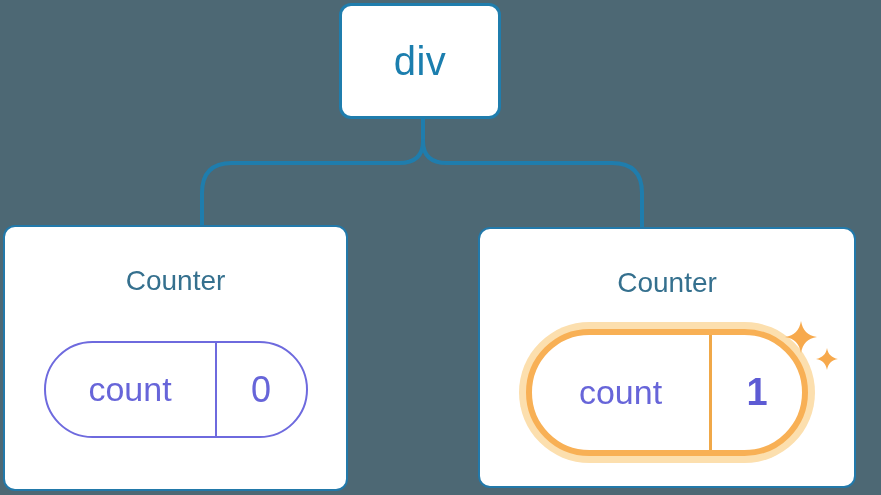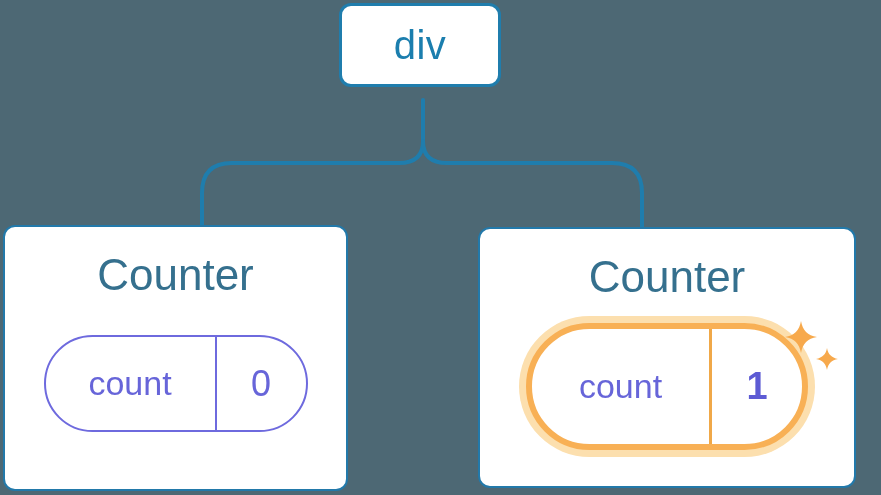--- a/index.html
+++ b/index.html
@@ -18,21 +18,21 @@
   .connector {
     position: absolute;
     inset: 0;
     z-index: 0;
   }
   .root-node {
     position: absolute;
     left: 339px;
     top: 3px;
     width: 162px;
-    height: 84px;
+    height: 116px;
     background: #ffffff;
     border: 3px solid #1f7dad;
     border-radius: 12px;
     box-sizing: border-box;
     display: flex;
     align-items: center;
     justify-content: center;
     z-index: 1;
   }
   .root-node-label {
@@ -48,22 +48,22 @@
     border-radius: 12px;
     box-sizing: border-box;
     display: flex;
     flex-direction: column;
     align-items: center;
     z-index: 1;
   }
   .card-left  { left: 3px;   top: 225px; width: 345px; height: 266px; }
   .card-right { left: 478px; top: 227px; width: 378px; height: 261px; }
   .card-title {
-    margin-top: 24px;
-    font-size: 44px;
+    margin-top: 30px;
+    font-size: 28px;
     font-weight: 500;
     color: #35708e;
     line-height: 48px;
   }
   
   .pill-plain {
     margin-top: 36px;
     width: 264px;
     height: 97px;
     border: 2px solid #6e6ade;

